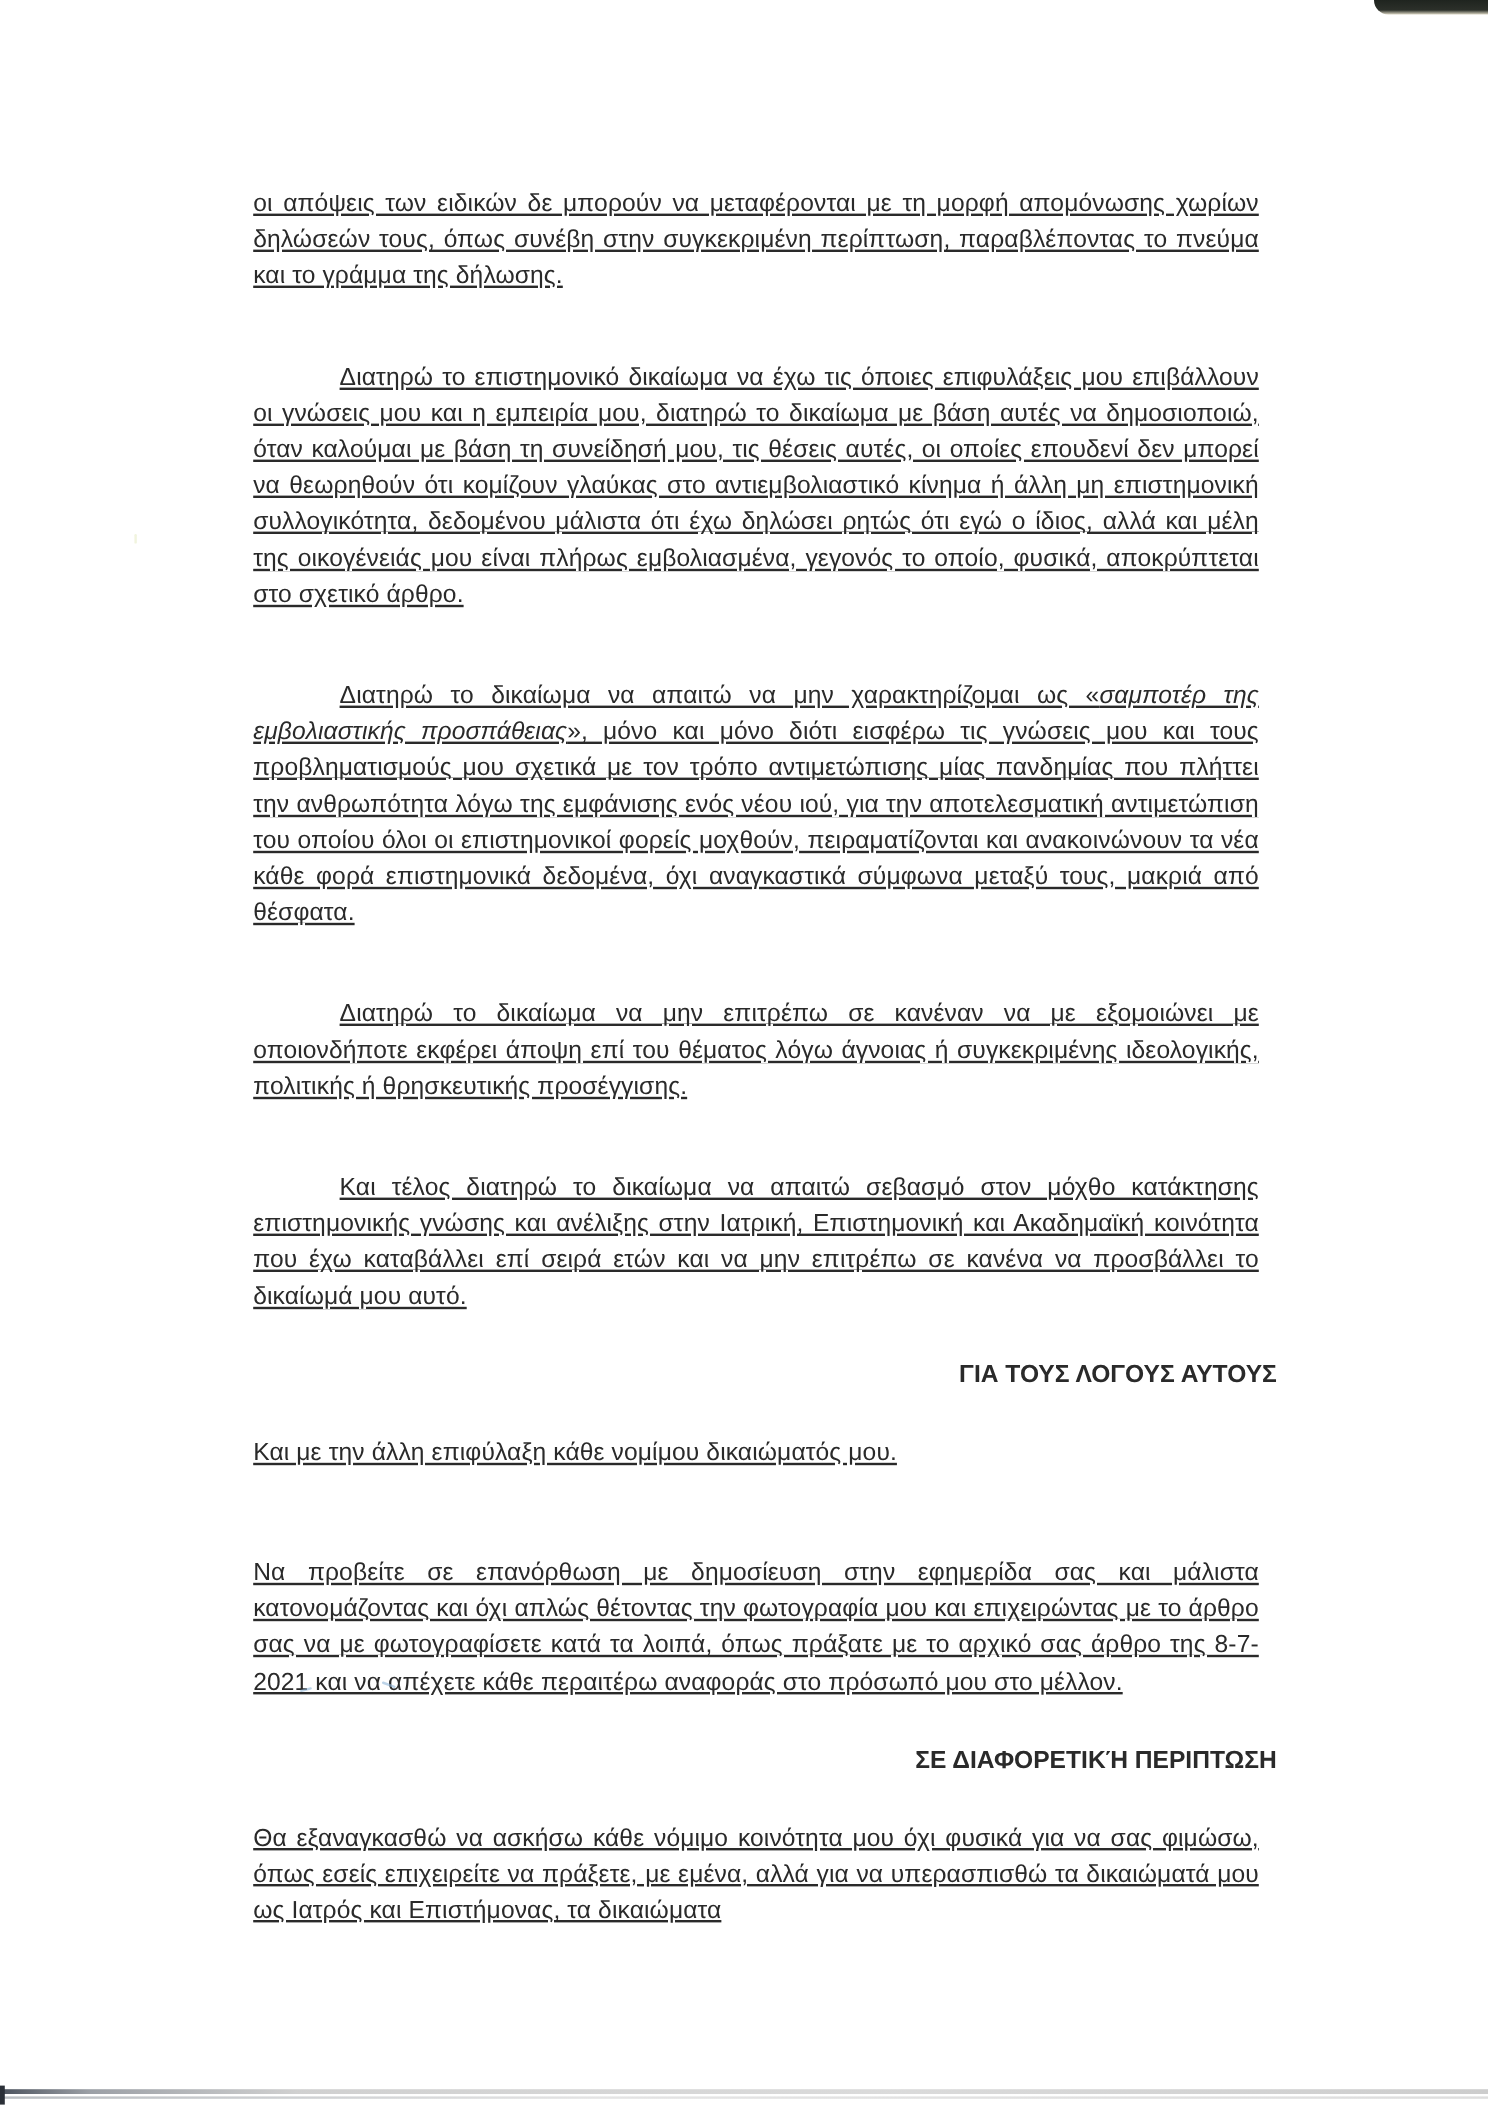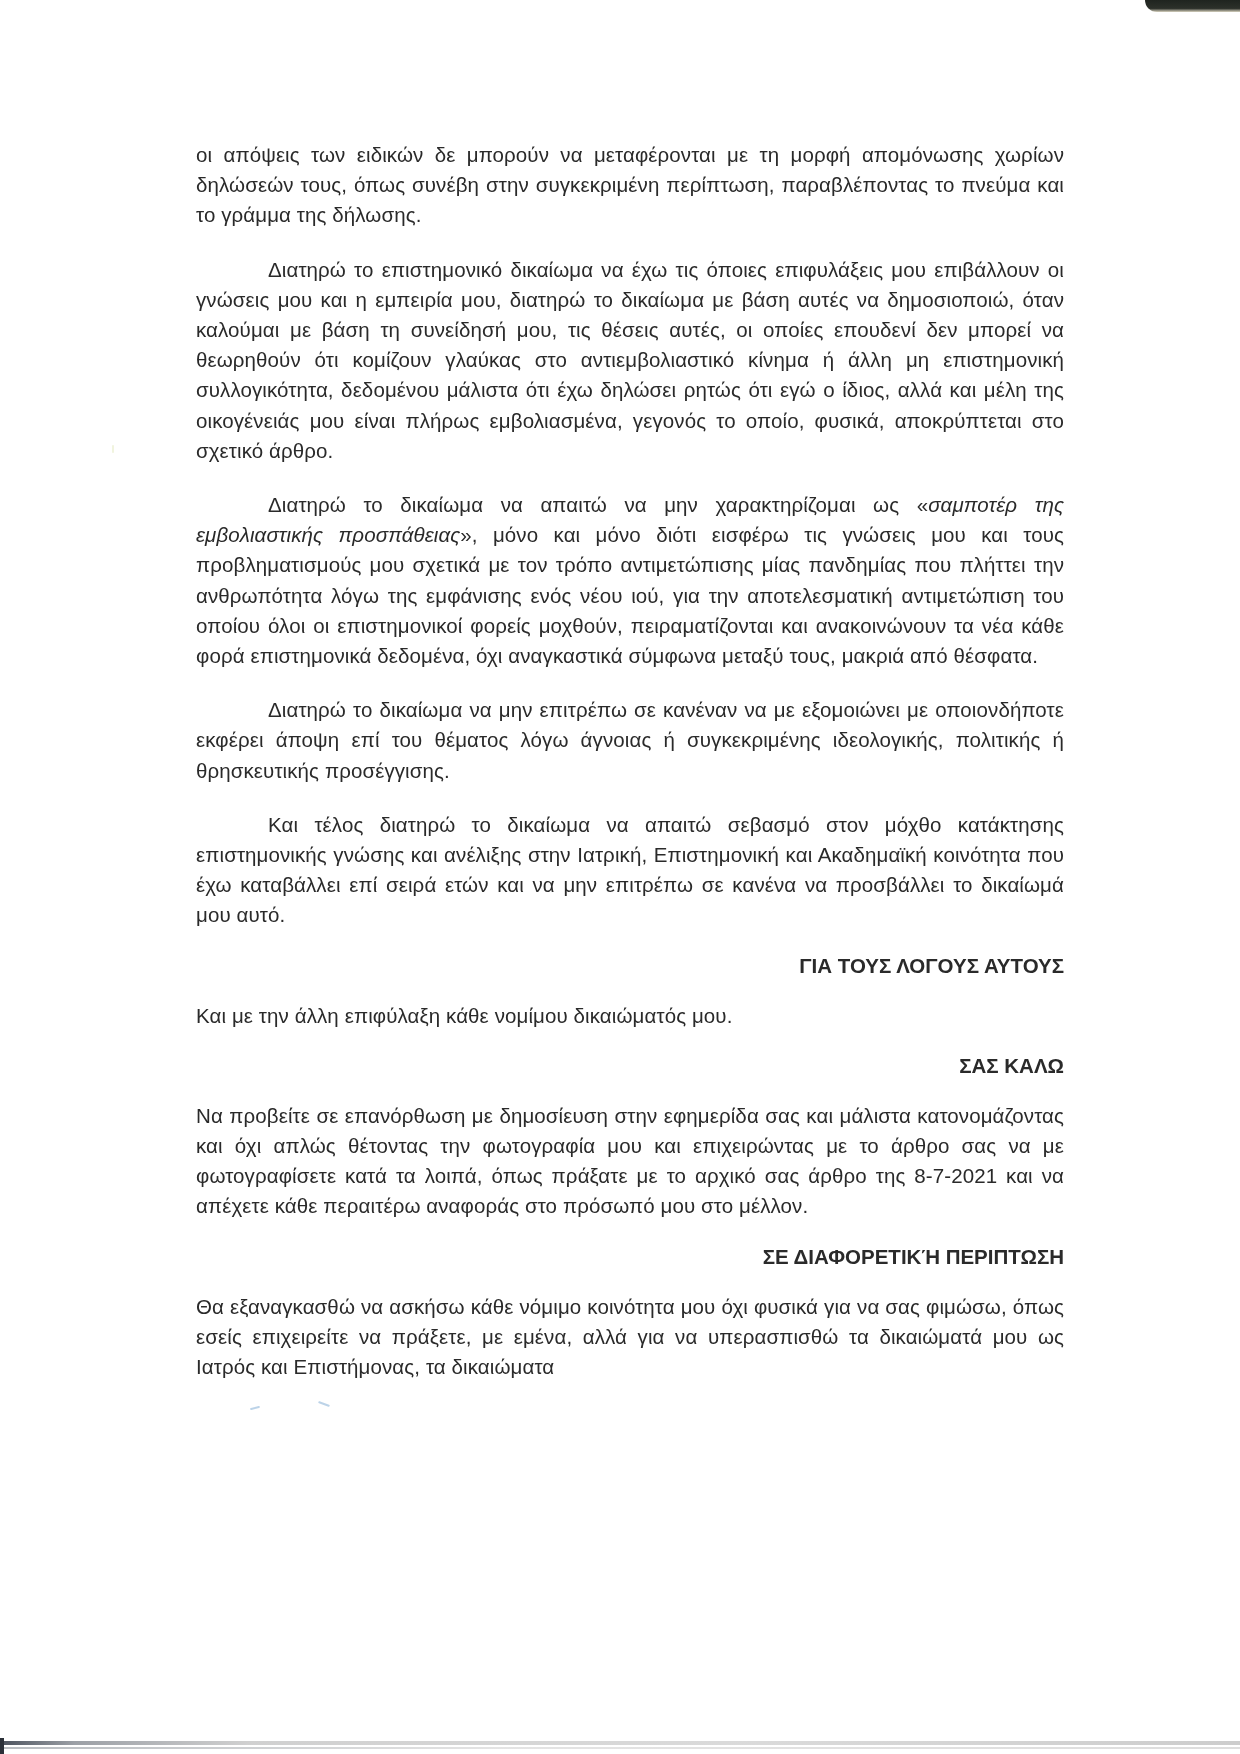--- a/index.html
+++ b/index.html
@@ -50,25 +50,26 @@
     height: 16px;
     background: #2b3038;
   }
   .page {
     position: absolute;
     left: 196px;
     top: 140px;
     width: 868px;
   }
   .para {
-    margin: 0;
+    margin: 15px;
     font-size: 20.5px;
     line-height: 30.2px;
     text-align: justify;
     letter-spacing: 0.1px;
+    text-decoration: underline;
   }
   .para.indent {
     text-indent: 72px;
   }
   .gap { height: 24px; }
   .gap-sm { height: 20px; }
   .heading {
     margin: 0;
     text-align: right;
     font-weight: bold;
@@ -111,21 +112,20 @@
   <div class="gap-sm"></div>
 
   <h2 class="heading">ΓΙΑ ΤΟΥΣ ΛΟΓΟΥΣ ΑΥΤΟΥΣ</h2>
 
   <div class="gap-sm"></div>
 
   <p class="para">Και με την άλλη επιφύλαξη κάθε νομίμου δικαιώματός μου.</p>
 
   <div class="gap-sm"></div>
 
-  <h2 class="heading">ΣΑΣ ΚΑΛΩ</h2>
 
   <div class="gap-sm"></div>
 
   <p class="para">Να προβείτε σε επανόρθωση με δημοσίευση στην εφημερίδα σας  και μάλιστα κατονομάζοντας και όχι απλώς θέτοντας την φωτογραφία μου και επιχειρώντας με το άρθρο σας να με φωτογραφίσετε κατά τα λοιπά, όπως πράξατε με το αρχικό σας άρθρο της 8-7-2021 και να απέχετε κάθε περαιτέρω αναφοράς στο πρόσωπό μου στο μέλλον.</p>
 
   <div class="gap-sm"></div>
 
   <h2 class="heading">ΣΕ ΔΙΑΦΟΡΕΤΙΚΉ ΠΕΡΙΠΤΩΣΗ</h2>
 
   <div class="gap-sm"></div>

